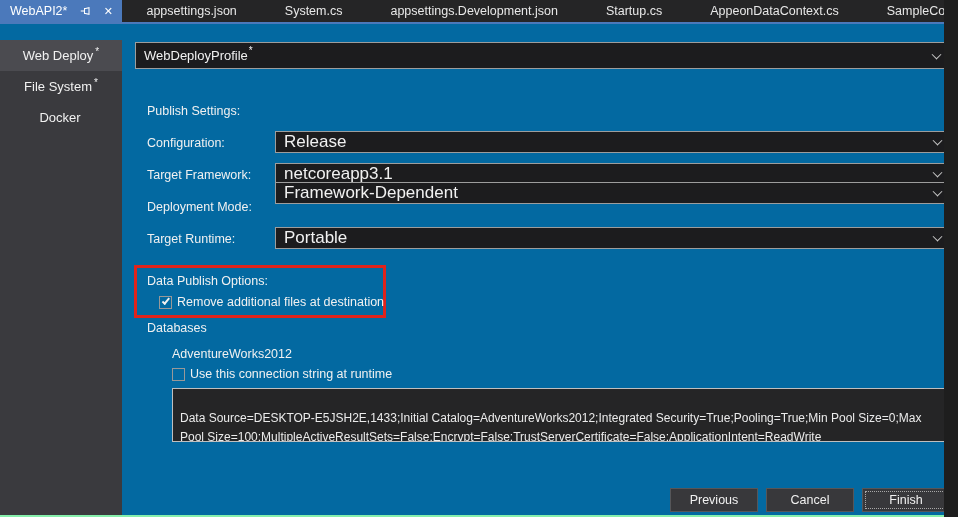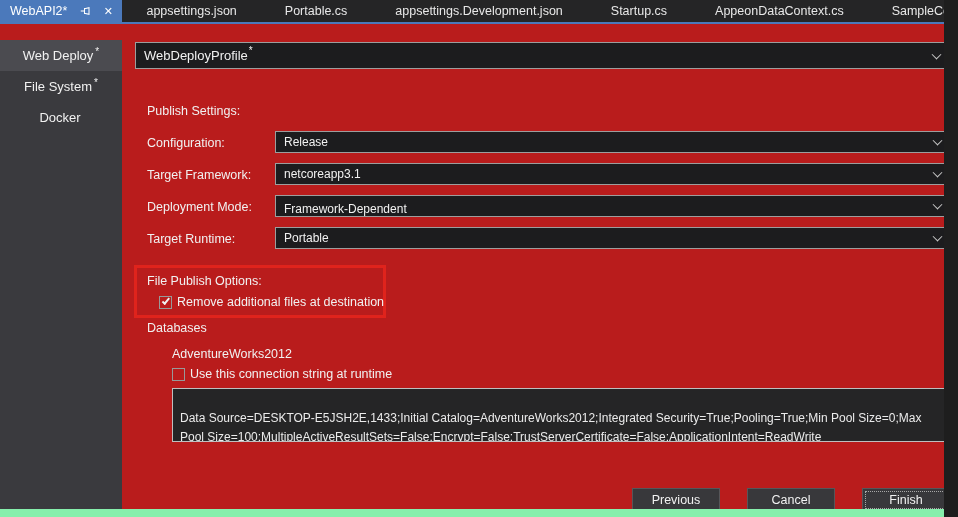--- a/index.html
+++ b/index.html
@@ -1,21 +1,21 @@
 <!DOCTYPE html>
 <html><head>
 <meta charset="utf-8">
 <style>
   * { margin:0; padding:0; box-sizing:border-box; }
   html,body { background:#1e1e1e; }
   body { font-family:"Liberation Sans", sans-serif; }
   #screen {
     position:relative; width:944px; height:517px; overflow:hidden;
-    background:#b91c1c; color:#f1f1f1; font-size:12.5px;
-    border-bottom:8px solid #86efac;
+    background:#0369a1; color:#f1f1f1; font-size:12.5px;
+    border-bottom:2px solid #86efac;
   }
 
   
   .tabstrip { position:absolute; top:0; left:0; width:958px; height:22px;
     background:#252526; display:flex; align-items:stretch; overflow:hidden; }
   .tab-active { background:#4b79bb; color:#fff; display:flex; align-items:center;
     padding:0 7px 0 10px; gap:8px; font-size:12.5px; white-space:nowrap; }
   .tab-active .tab-label { padding-right:4px; }
   .tab-icon { display:flex; align-items:center; justify-content:center;
     width:14px; height:14px; cursor:pointer; color:#fff; font-size:11px; }
@@ -39,38 +39,38 @@
   .chevron { position:absolute; right:9px; top:50%; width:7px; height:7px;
     border-right:1.5px solid #c8c8c8; border-bottom:1.5px solid #c8c8c8;
     transform:translateY(-70%) rotate(45deg); }
 
   .profile-combo { left:13px; top:18px; width:815px; height:27px; font-size:13px; }
   .profile-combo sup { font-size:10px; position:relative; top:-5px; margin-left:1px; }
 
   .section-heading { position:absolute; left:25px; font-size:12.5px; color:#f1f1f1; }
 
   .field-label { position:absolute; left:25px; width:125px; font-size:12.5px; color:#f1f1f1; }
-  .field-combo { left:153px; width:676px; height:22px; font-size:12px; }
+  .field-combo { left:153px; width:676px; height:22px; font-size:17px; }
 
   .red-box { position:absolute; left:12px; top:241px; width:252px; height:53px;
     border:3px solid #e0231c; pointer-events:none; }
 
   .checkbox { width:13px; height:13px; border:1px solid #989898; background:transparent;
     display:inline-flex; align-items:center; justify-content:center; cursor:pointer; flex:none; }
   .checkbox .tick { display:none; width:4px; height:8px;
     border-right:2px solid #f1f1f1; border-bottom:2px solid #f1f1f1;
     transform:rotate(40deg) translate(-1px,-1px); }
   .checkbox.checked .tick { display:block; }
   .check-row { position:absolute; display:flex; align-items:center; gap:5px; font-size:12.5px; }
 
   .conn-box { position:absolute; left:50px; top:364px; width:779px; height:54px;
     background:#252526; border:1px solid #bfbfbf; padding:20px 7px;
     font-size:12px; line-height:1.6; color:#ebebeb; overflow:hidden; }
 
-  .footer { position:absolute; right:8px; bottom:5px; display:flex; gap:27px;align-items:center; }
+  .footer { position:absolute; right:8px; bottom:5px; display:flex; gap:8px;align-items:center; }
   .btn { width:88px; height:24px; background:#38383b; border:1px solid #565659;
     color:#f1f1f1; font-size:12.5px; display:flex; align-items:center; justify-content:center;
     cursor:pointer; position:relative; font-family:"Liberation Sans", sans-serif; }
   .btn.focused { outline:1px dotted #a8a8a8; outline-offset:-4px; }
 </style>
 </head>
 <body>
 
 <div id="screen">
 
@@ -83,21 +83,21 @@
             <path d="M1 8 H6"></path>
               <path d="M6 4 V12"></path>
               <path d="M6 5 L12 3.5 V12.5 L6 11 Z"></path>
           </g>
         </svg>
       </span>
       <span class="tab-icon">✕</span>
     </div>
     <div class="tab-inactive-wrap">
       <span class="tab-inactive">appsettings.json</span>
-      <span class="tab-inactive">Portable.cs</span>
+      <span class="tab-inactive">System.cs</span>
       <span class="tab-inactive">appsettings.Development.json</span>
       <span class="tab-inactive">Startup.cs</span>
       <span class="tab-inactive">AppeonDataContext.cs</span>
       <span class="tab-inactive">SampleControl</span>
     </div>
   </div>
   <div class="tab-underline"></div>
 
   <div class="sidebar">
     <div class="side-item selected">
@@ -130,34 +130,34 @@
       <span class="chevron"></span>
     </div>
 
     <div class="field-label" style="top:144px;">Target Framework:</div>
     <div class="combo field-combo" style="top:139px;">
       <span>netcoreapp3.1</span>
       <span class="chevron"></span>
     </div>
 
     <div class="field-label" style="top:176px;">Deployment Mode:</div>
-    <div class="combo field-combo" style="top:171px;align-items:flex-end;">
+    <div class="combo field-combo" style="top:158px;align-items:flex-end;">
       <span>Framework-Dependent</span>
       <span class="chevron"></span>
     </div>
 
     <div class="field-label" style="top:208px;">Target Runtime:</div>
     <div class="combo field-combo" style="top:203px;">
       <span>Portable</span>
       <span class="chevron"></span>
     </div>
 
     <div class="red-box"></div>
 
-    <div class="section-heading" style="top:250px;">File Publish Options:</div>
+    <div class="section-heading" style="top:250px;">Data Publish Options:</div>
 
     <div class="check-row" style="left:37px; top:271px;">
       <span class="checkbox checked">
           <span class="tick"></span>
         </span>
       <span>Remove additional files at destination</span>
     </div>
 
     <div class="section-heading" style="top:297px;">Databases</div>
 

